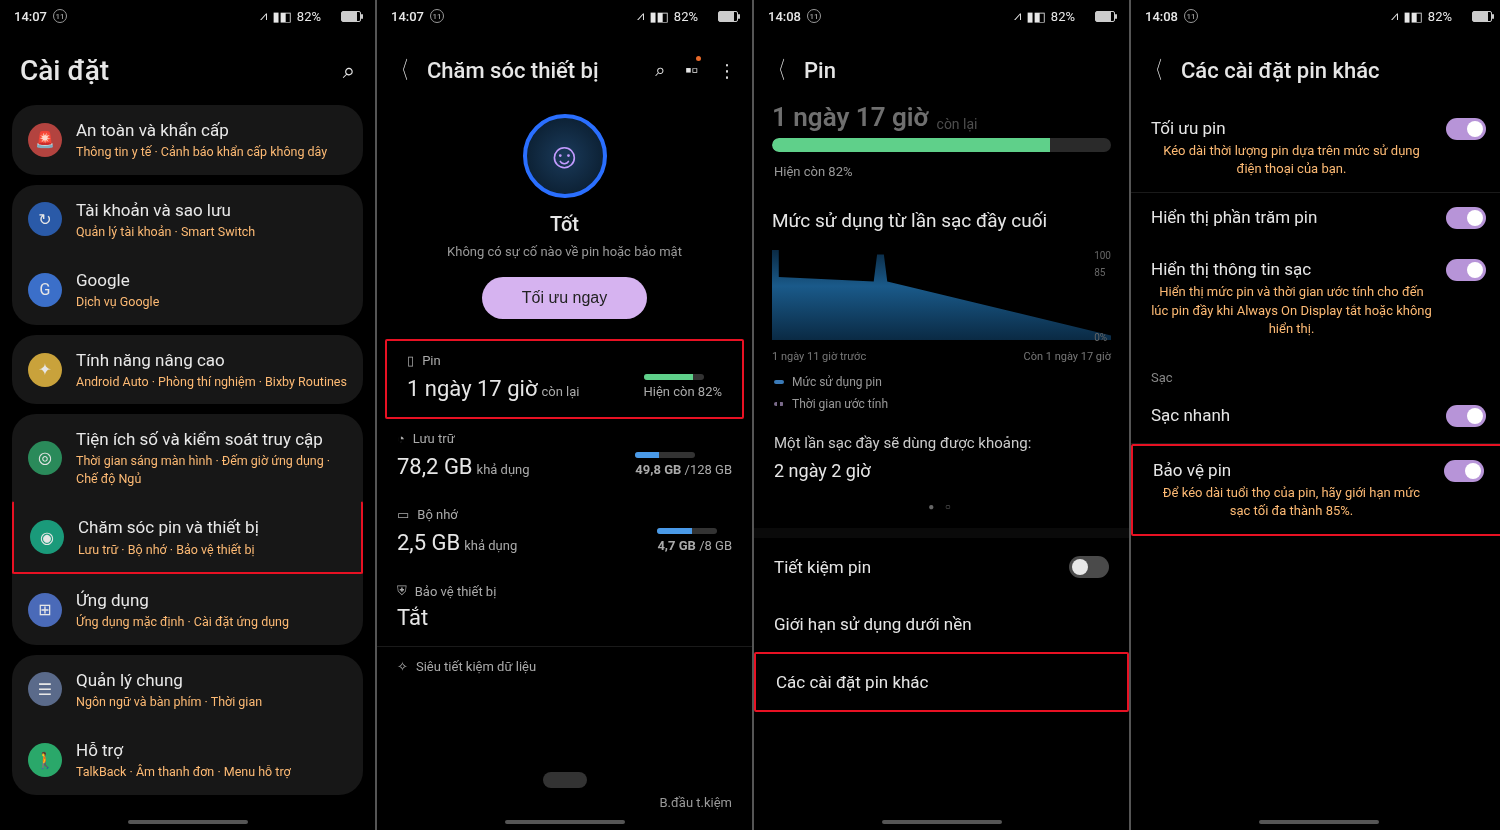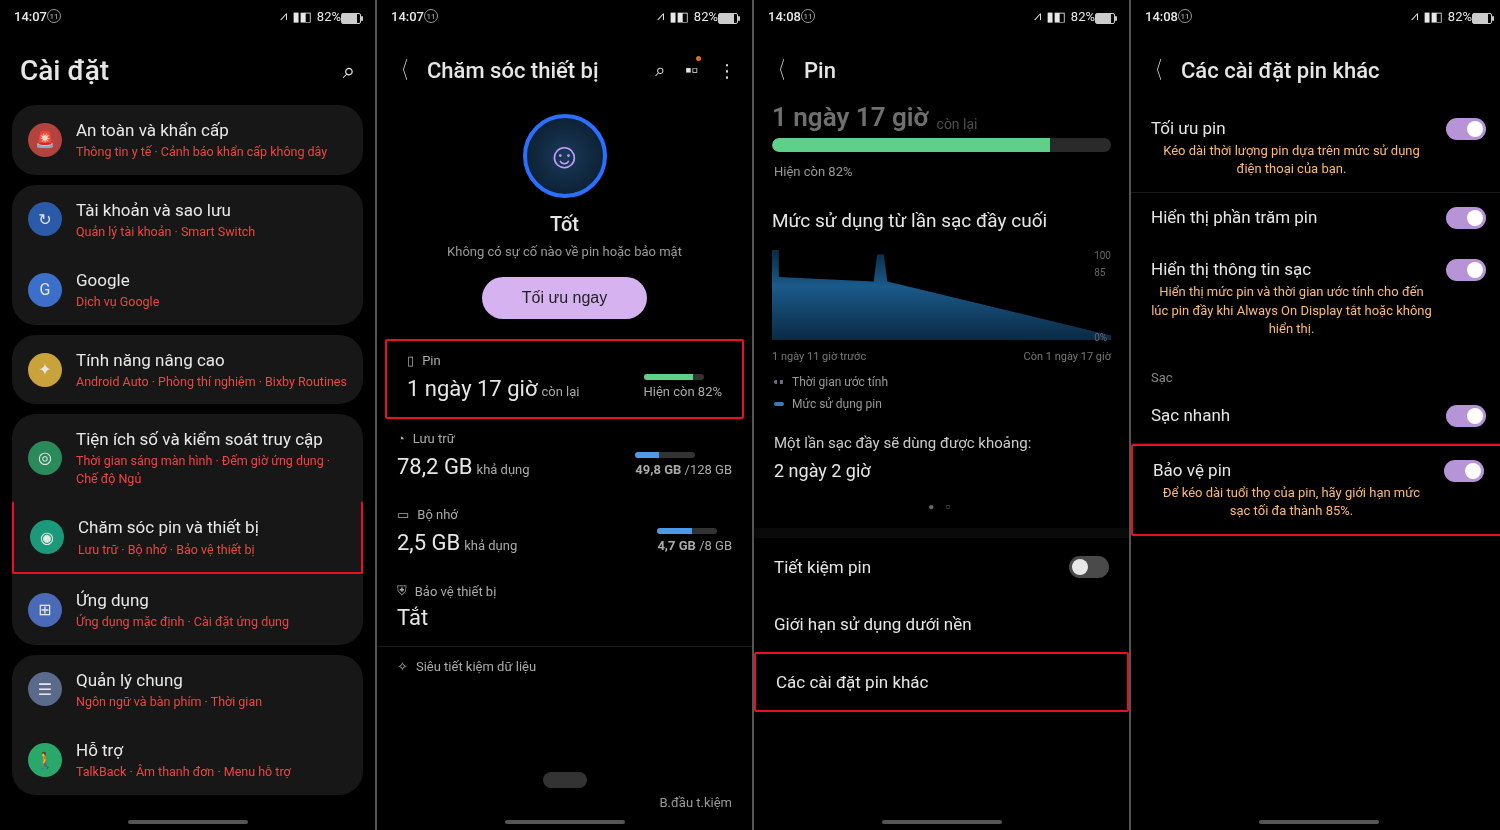--- a/index.html
+++ b/index.html
@@ -24,24 +24,24 @@
   
   .status-bar {
     height: 32px;
     display: flex;
     align-items: center;
     justify-content: space-between;
     padding: 0 14px;
     font-size: 13px;
     color: #e8e8e8;
   }
-  .status-left { display:flex; align-items:center; font-weight:500;}
+  .status-left { display:flex; align-items:center; gap:6px; font-weight:500;}
   .status-right { display:flex; align-items:center; gap:5px; }
   .status-dot { width:14px; height:14px; border:1.5px solid #999; border-radius:50%; font-size:8px; display:flex;align-items:center;justify-content:center;color:#999;}
-  .batt { display:flex; align-items:flex-end; gap:0;}
+  .batt { display:flex; align-items:center; gap:20px;}
   .batt-box { width:20px; height:11px; border:1px solid #ccc; border-radius:2px; position:relative;}
   .batt-box::after{content:"";position:absolute;right:-3px;top:2px;width:2px;height:5px;background:#ccc;border-radius:1px;}
   .batt-fill{background:#ccc;height:100%;width:82%;}
   
   .big-title {
     font-size: 28px;
     font-weight: 500;
     padding: 22px 20px 18px 20px;
     display:flex;
     align-items:center;
@@ -78,21 +78,21 @@
     position:relative;
   }
   .row + .row { border-top:1px solid #0a0a0a00; }
   .ic {
     width:34px;height:34px;border-radius:50%;
     display:flex;align-items:center;justify-content:center;
     font-size:16px;flex-shrink:0;
   }
   .row-txt { flex:1; min-width:0; }
   .row-title { font-size:17px; color:#e8e8e8; line-height:1.3;}
-  .row-sub { font-size:12.5px; color:#ef4444; line-height:1.4; margin-top:2px;}
+  .row-sub { font-size:12.5px; color:#fdba74; line-height:1.4; margin-top:2px;}
   .highlight-red { border:2px solid #e81123; border-radius:2px; }
   
   .smile {
     width:84px;height:84px;border-radius:50%;
     background:radial-gradient(circle,#1a3a5a 0%,#0d2236 70%);
     border:4px solid #2a6fff;
     margin:10px auto 14px auto;
     display:flex;align-items:center;justify-content:center;
     font-size:36px;color:#c49bff;
   }
@@ -406,26 +406,26 @@
         <div>100</div>
         <div style="margin-top:6px;">85</div>
         <div style="margin-top:54px;">0%</div>
       </div>
   </div>
   <div class="chart-labels">
       <span>1 ngày 11 giờ trước</span>
       <span>Còn 1 ngày 17 giờ</span>
     </div>
   <div class="legend">
+      <span class="leg-dot" style="background:#3a7ab8;"></span>
+      <span>Mức sử dụng pin</span>
+    </div>
+  <div class="legend">
       <span class="leg-dot" style="background:repeating-linear-gradient(90deg,#7a6a8a 0 3px,transparent 3px 6px);"></span>
       <span>Thời gian ước tính</span>
-    </div>
-  <div class="legend">
-      <span class="leg-dot" style="background:#3a7ab8;"></span>
-      <span>Mức sử dụng pin</span>
     </div>
 
   <div class="full-info">Một lần sạc đầy sẽ dùng được khoảng:</div>
   <div class="full-info-val">2 ngày 2 giờ</div>
   <div class="dots">● ○</div>
 
   <div style="height:10px;background:#0a0a0a;"></div>
   <div class="list-item">
     <span>Tiết kiệm pin</span>
     <span class="toggle off"></span>

